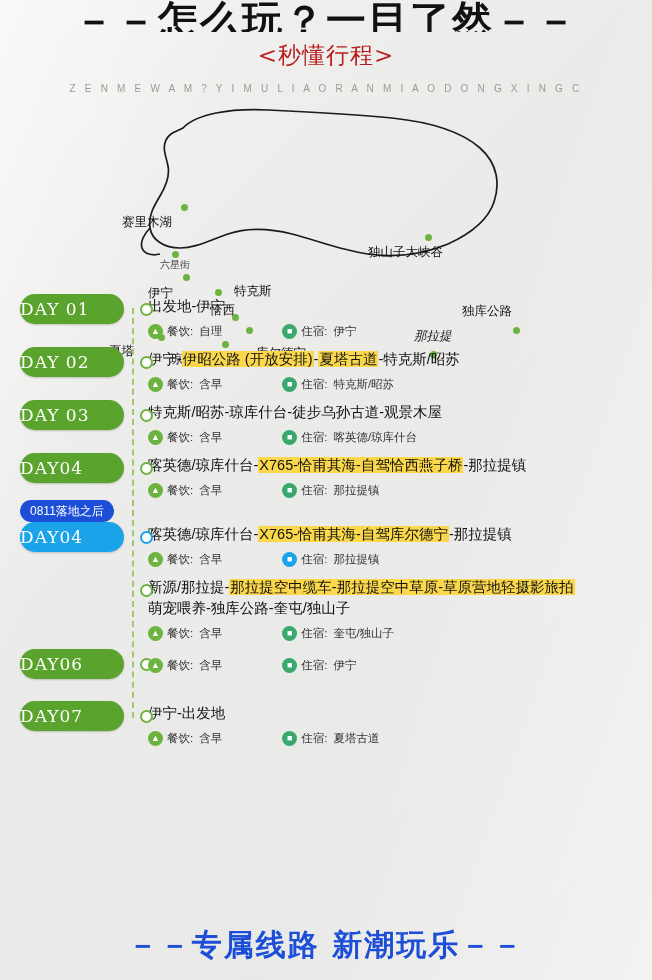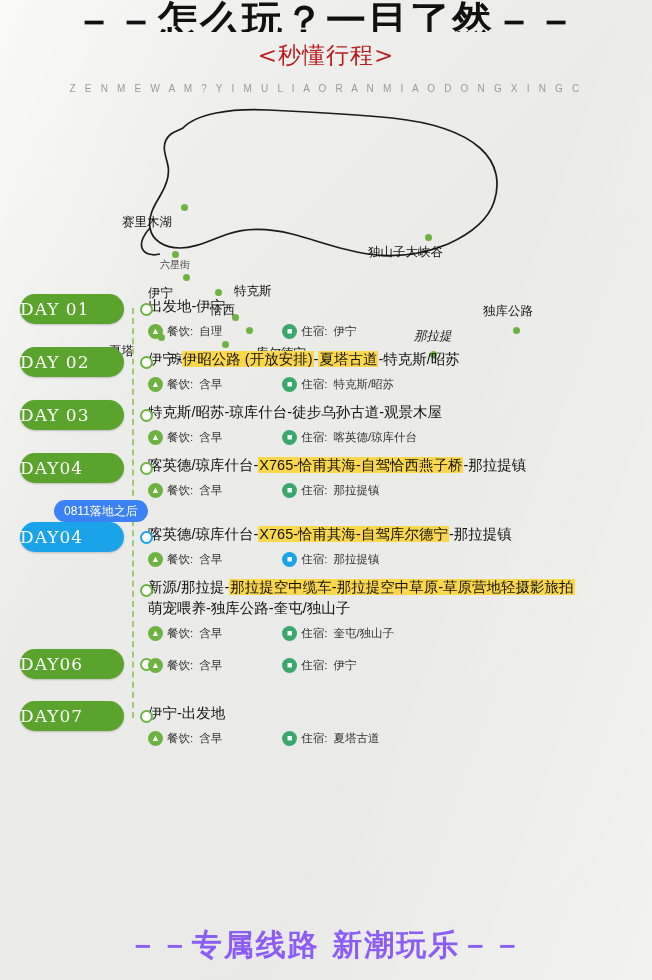--- a/index.html
+++ b/index.html
@@ -122,25 +122,24 @@
     background: #1aa3e8;
   }
   .note-badge {
     position: absolute;
     left: 6px;
     top: -22px;
     height: 22px;
     line-height: 22px;
     padding: 0 10px;
     border-radius: 11px;
-    background: #3b82f6;
+    background: #1d4ed8;
     color: #fff;
     font-size: 12px;
     font-family: "Liberation Sans", sans-serif;
-    margin-left: 34px;
   }
   .node {
     position: absolute;
     left: 126px;
     top: 9px;
     width: 13px;
     height: 13px;
     border-radius: 50%;
     background: #fff;
     border: 2px solid #6cb33f;
@@ -200,21 +199,21 @@
   .footer {
     position: absolute;
     left: 0;
     right: 0;
     bottom: 14px;
     text-align: center;
     font-family: "DejaVu Serif", serif;
     font-weight: bold;
     font-size: 30px;
     letter-spacing: 2px;
-    color: #8b5cf6;
+    color: #1d4ed8;
   }
 </style>
 </head>
 <body>
 
 <div class="sheen"></div>
 
 <div class="header">
   <h1 class="main-title">－－怎么玩？一目了然－－</h1>
   <div class="sub-title">&lt;秒懂行程&gt;</div>
@@ -237,21 +236,21 @@
   <div class="map-dot" style="left:430px; top:253px;"></div>
   <div class="map-dot" style="left:246px; top:229px;"></div>
   <div class="map-dot" style="left:158px; top:236px;"></div>
   <div class="map-dot" style="left:222px; top:243px;"></div>
 
   <div class="map-label" style="left:122px; top:116px;">赛里木湖</div>
   <div class="map-label" style="left:368px; top:146px;">独山子大峡谷</div>
   <div class="map-label small" style="left:160px; top:160px;">六星街</div>
   <div class="map-label" style="left:148px; top:187px;">伊宁</div>
   <div class="map-label" style="left:226px; top:185px;margin-left:8px;">特克斯</div>
-  <div class="map-label" style="left:462px; top:205px;margin-left:21px;">独库公路</div>
+  <div class="map-label" style="left:462px; top:205px;">独库公路</div>
   <div class="map-label" style="left:210px; top:204px;">恰西</div>
   <div class="map-label" style="left:414px; top:230px;font-style:italic;">那拉提</div>
   <div class="map-label" style="left:256px; top:247px;">库尔德宁</div>
   <div class="map-label" style="left:109px; top:245px;">夏塔</div>
   <div class="map-label" style="left:170px; top:253px;">琼库什台</div>
 </div>
 
 <div class="itinerary">
   <div class="timeline-line"></div>
 

